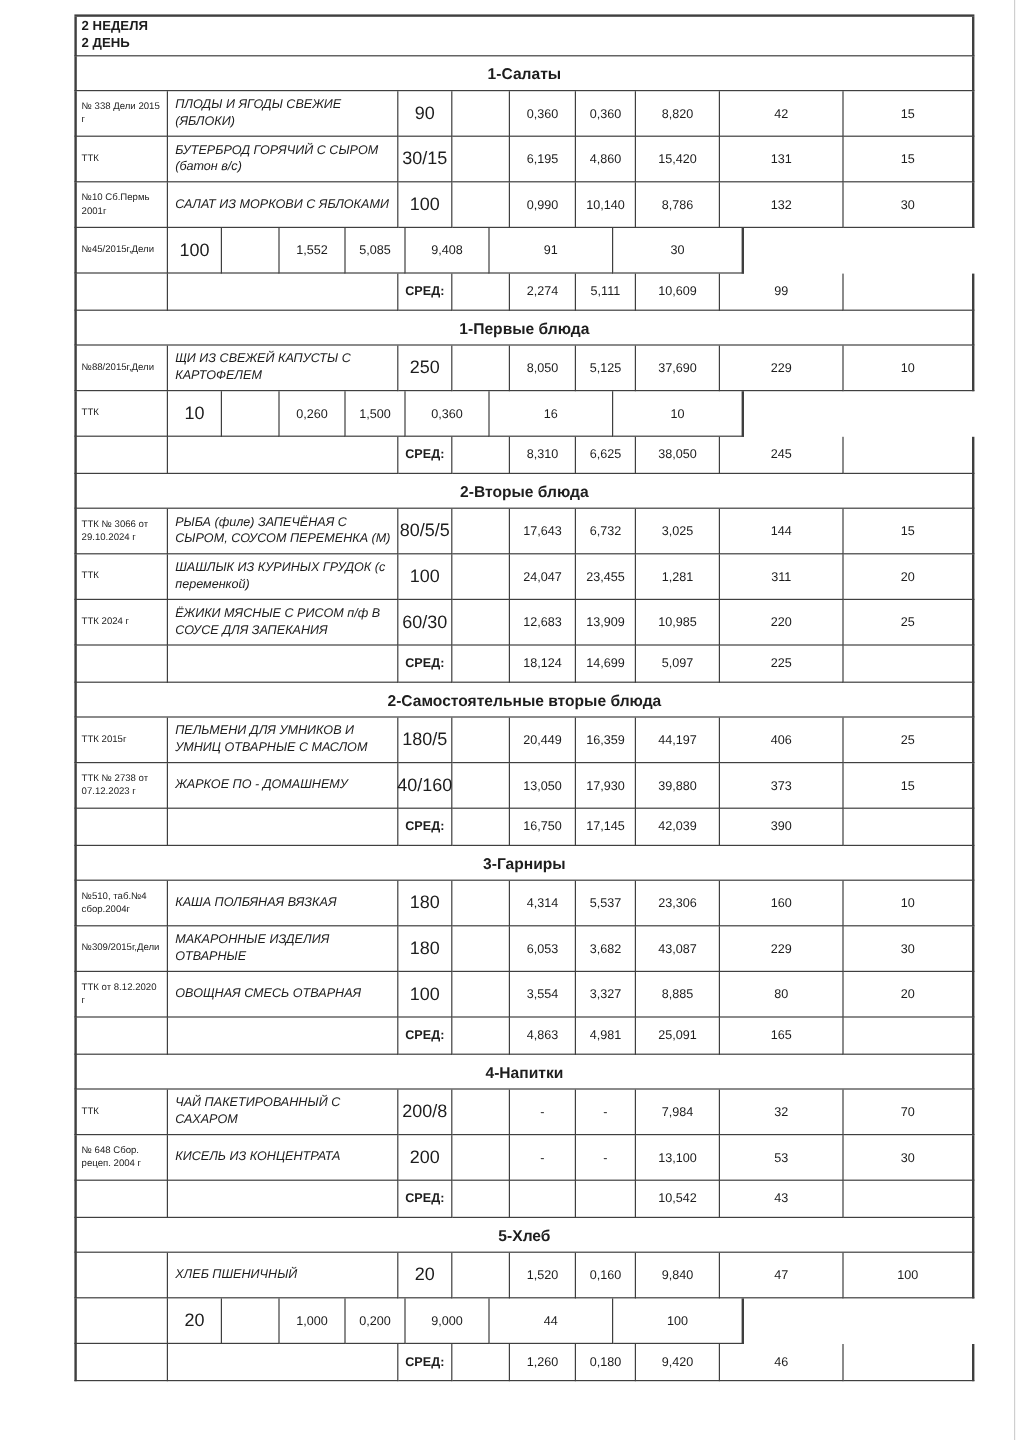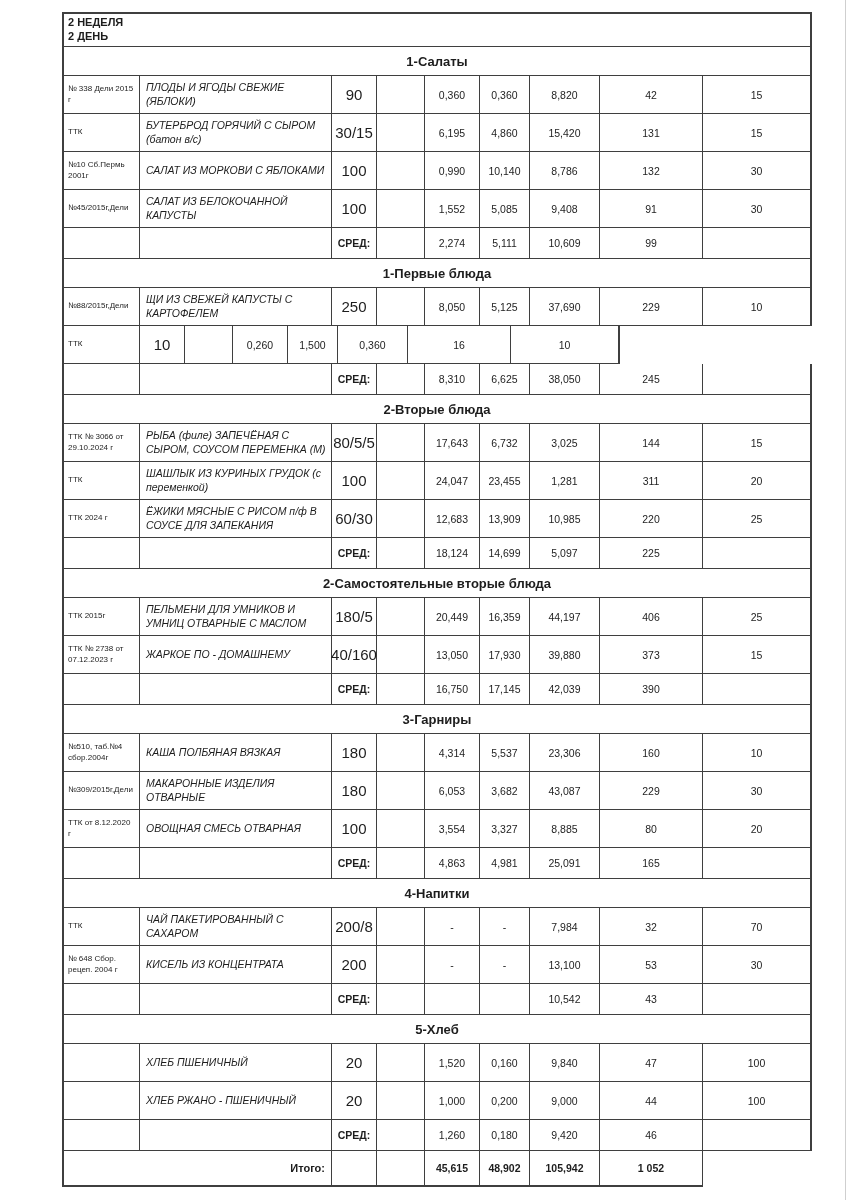--- a/index.html
+++ b/index.html
@@ -108,21 +108,20 @@
       <div class="cell c-port port num">100</div>
       <div class="cell c-gap"></div>
       <div class="cell num c-v1">0,990</div>
       <div class="cell num c-v2">10,140</div>
       <div class="cell num c-v3">8,786</div>
       <div class="cell num c-v4">132</div>
       <div class="cell num c-v5 edge-r">30</div>
     </div>
     <div class="row data-row">
       <div class="cell c-ref ref">№45/2015г,Дели</div>
-      <div class="cell c-dish dish">САЛАТ ИЗ БЕЛОКОЧАННОЙ КАПУСТЫ</div>
       <div class="cell c-port port num">100</div>
       <div class="cell c-gap"></div>
       <div class="cell num c-v1">1,552</div>
       <div class="cell num c-v2">5,085</div>
       <div class="cell num c-v3">9,408</div>
       <div class="cell num c-v4">91</div>
       <div class="cell num c-v5 edge-r">30</div>
     </div>
     <div class="row avg-row">
       <div class="cell c-ref"></div>
@@ -345,42 +344,32 @@
       <div class="cell c-port port num">20</div>
       <div class="cell c-gap"></div>
       <div class="cell num c-v1">1,520</div>
       <div class="cell num c-v2">0,160</div>
       <div class="cell num c-v3">9,840</div>
       <div class="cell num c-v4">47</div>
       <div class="cell num c-v5 edge-r">100</div>
     </div>
     <div class="row data-row">
       <div class="cell c-ref ref"></div>
-      <div class="cell c-dish dish">ХЛЕБ РЖАНО - ПШЕНИЧНЫЙ</div>
       <div class="cell c-port port num">20</div>
       <div class="cell c-gap"></div>
       <div class="cell num c-v1">1,000</div>
       <div class="cell num c-v2">0,200</div>
       <div class="cell num c-v3">9,000</div>
       <div class="cell num c-v4">44</div>
       <div class="cell num c-v5 edge-r">100</div>
     </div>
     <div class="row avg-row">
       <div class="cell c-ref"></div>
       <div class="cell c-dish"></div>
       <div class="cell c-port avg-label">СРЕД:</div>
       <div class="cell c-gap"></div>
       <div class="cell num c-v1">1,260</div>
       <div class="cell num c-v2">0,180</div>
       <div class="cell num c-v3">9,420</div>
       <div class="cell num c-v4">46</div>
       <div class="cell num c-v5 edge-r"></div>
     </div>
-    <div class="row total-row">
-      <div class="cell c-merged total-label">Итого:</div>
-      <div class="cell c-port"></div>
-      <div class="cell c-gap"></div>
-      <div class="cell num bold c-v1">45,615</div>
-      <div class="cell num bold c-v2">48,902</div>
-      <div class="cell num bold c-v3">105,942</div>
-      <div class="cell num bold c-v4">1 052</div>
-    </div>
   </div>
 
 </body></html>

